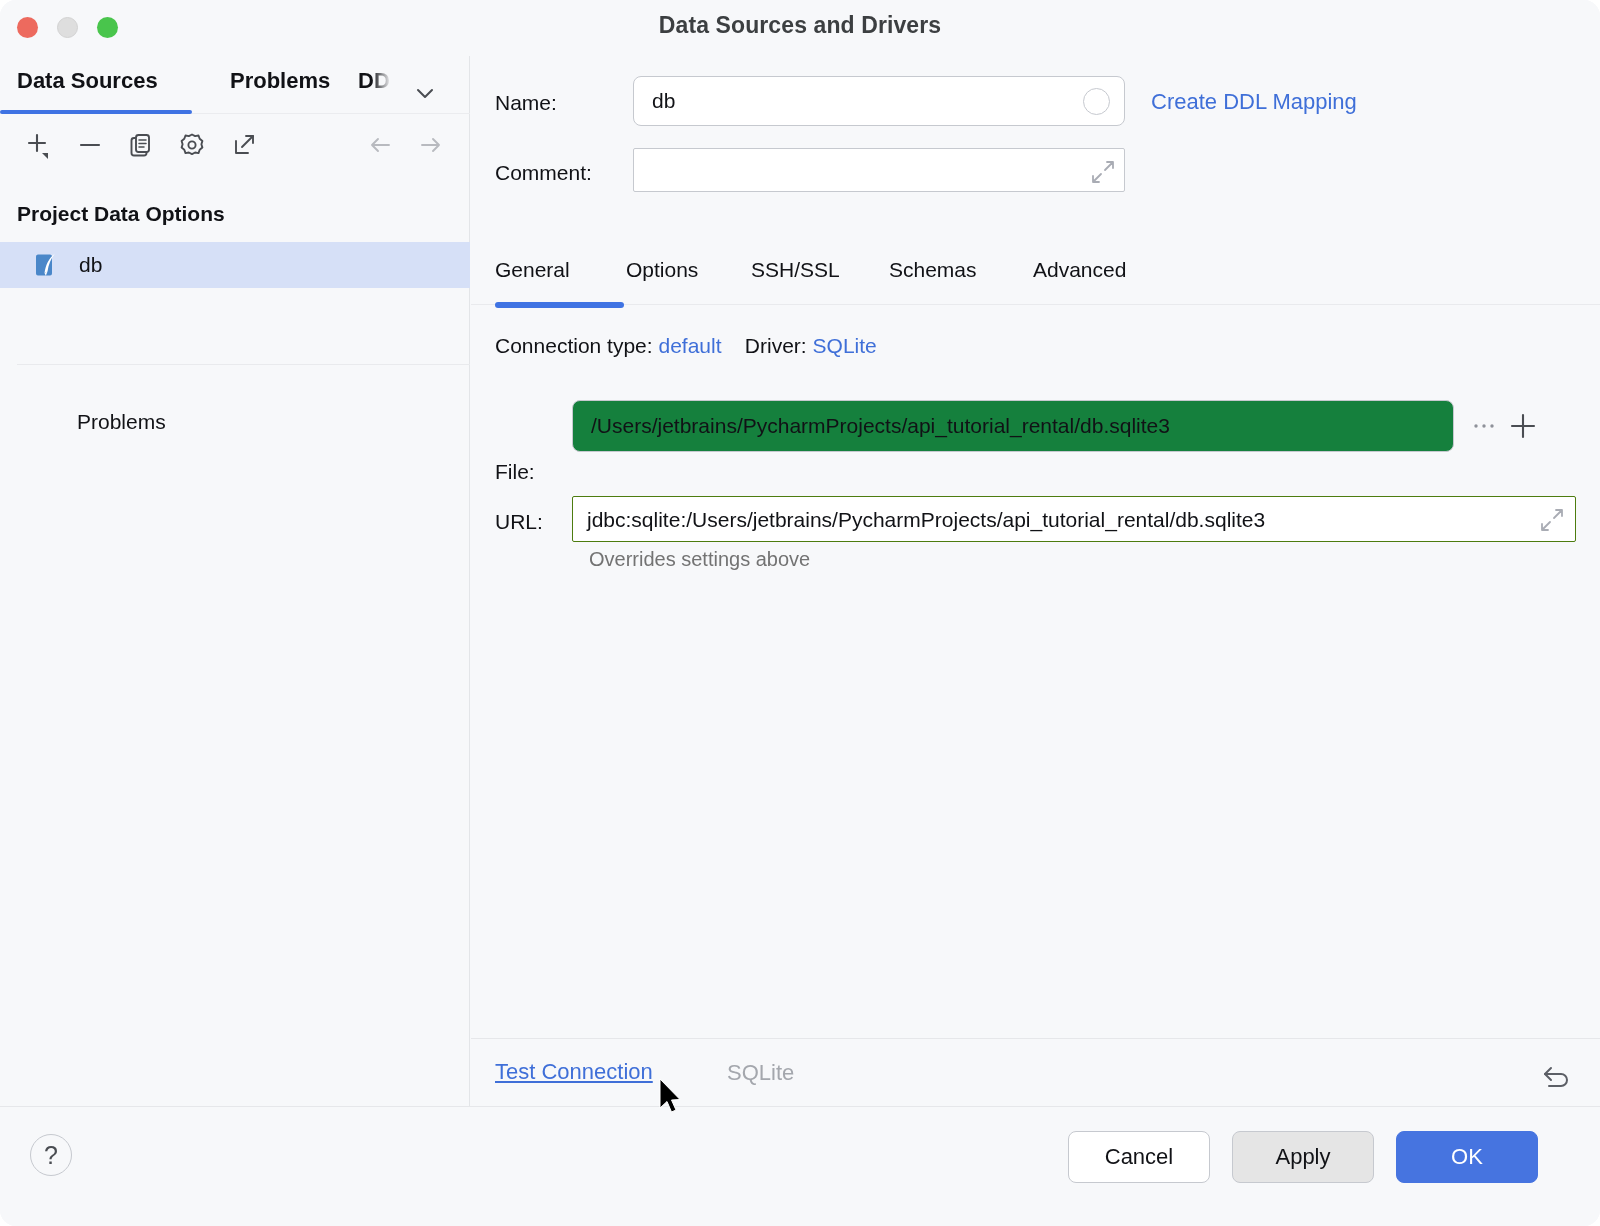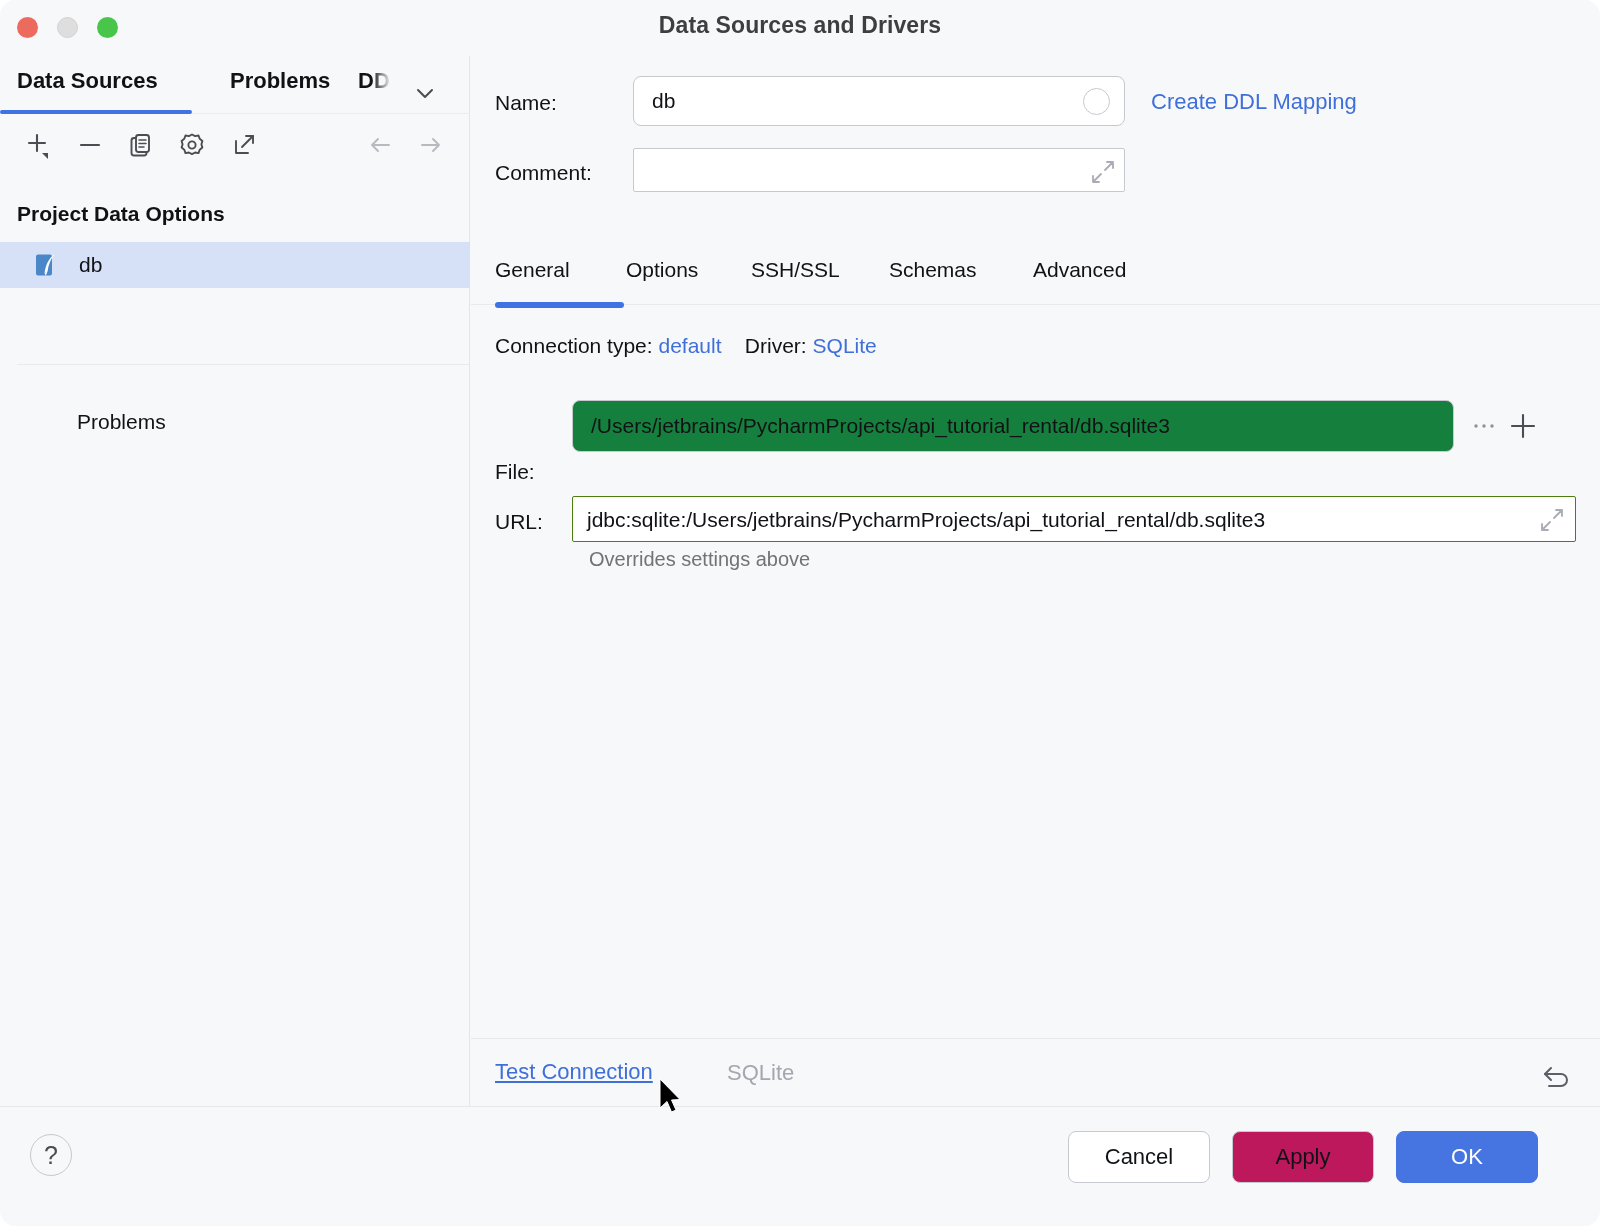--- a/index.html
+++ b/index.html
@@ -208,21 +208,21 @@
     justify-content: center; font-size: 25px; color: #4a4d52;
     cursor: default;
   }
   .btn {
     position: absolute; top: 24px; height: 52px;
     border-radius: 8px; font-size: 22px;
     display: flex; align-items: center; justify-content: center;
     cursor: default;
   }
   .btn-cancel { left: 1068px; width: 142px; background: #ffffff; border: 1px solid #c6c9cf; color: #111216; }
-  .btn-apply  { left: 1232px; width: 142px; background: #be185d; border: 1px solid #c6c9cf; color: #111216; }
+  .btn-apply  { left: 1232px; width: 142px; background: #e5e5e5; border: 1px solid #c6c9cf; color: #111216; }
   .btn-ok     { left: 1396px; width: 142px; background: #4674e0; border: 1px solid #4674e0; color: #ffffff; }
 
   .cursor-arrow { position: absolute; left: 658px; top: 1078px; pointer-events: none; }
 </style>
 </head>
 <body>
 
 <div class="window">
 
   <div class="titlebar">

